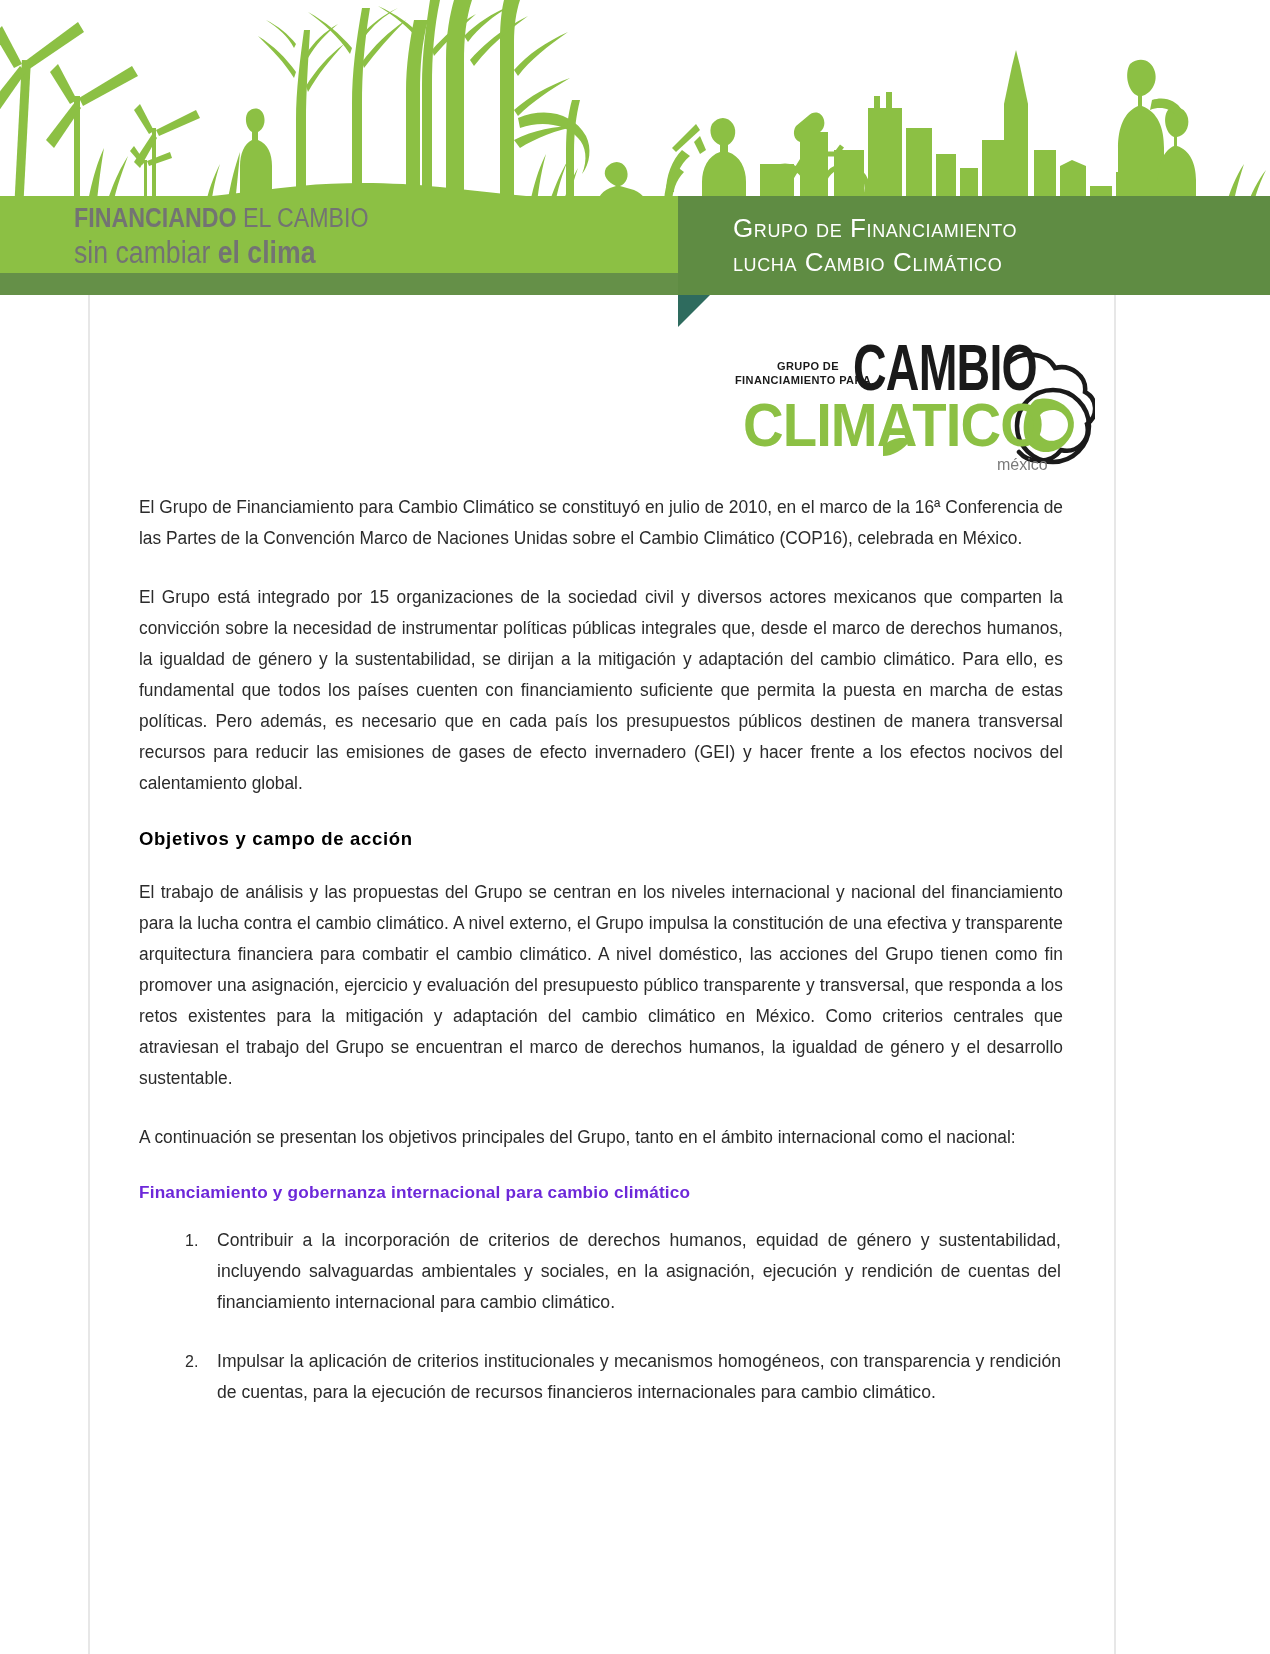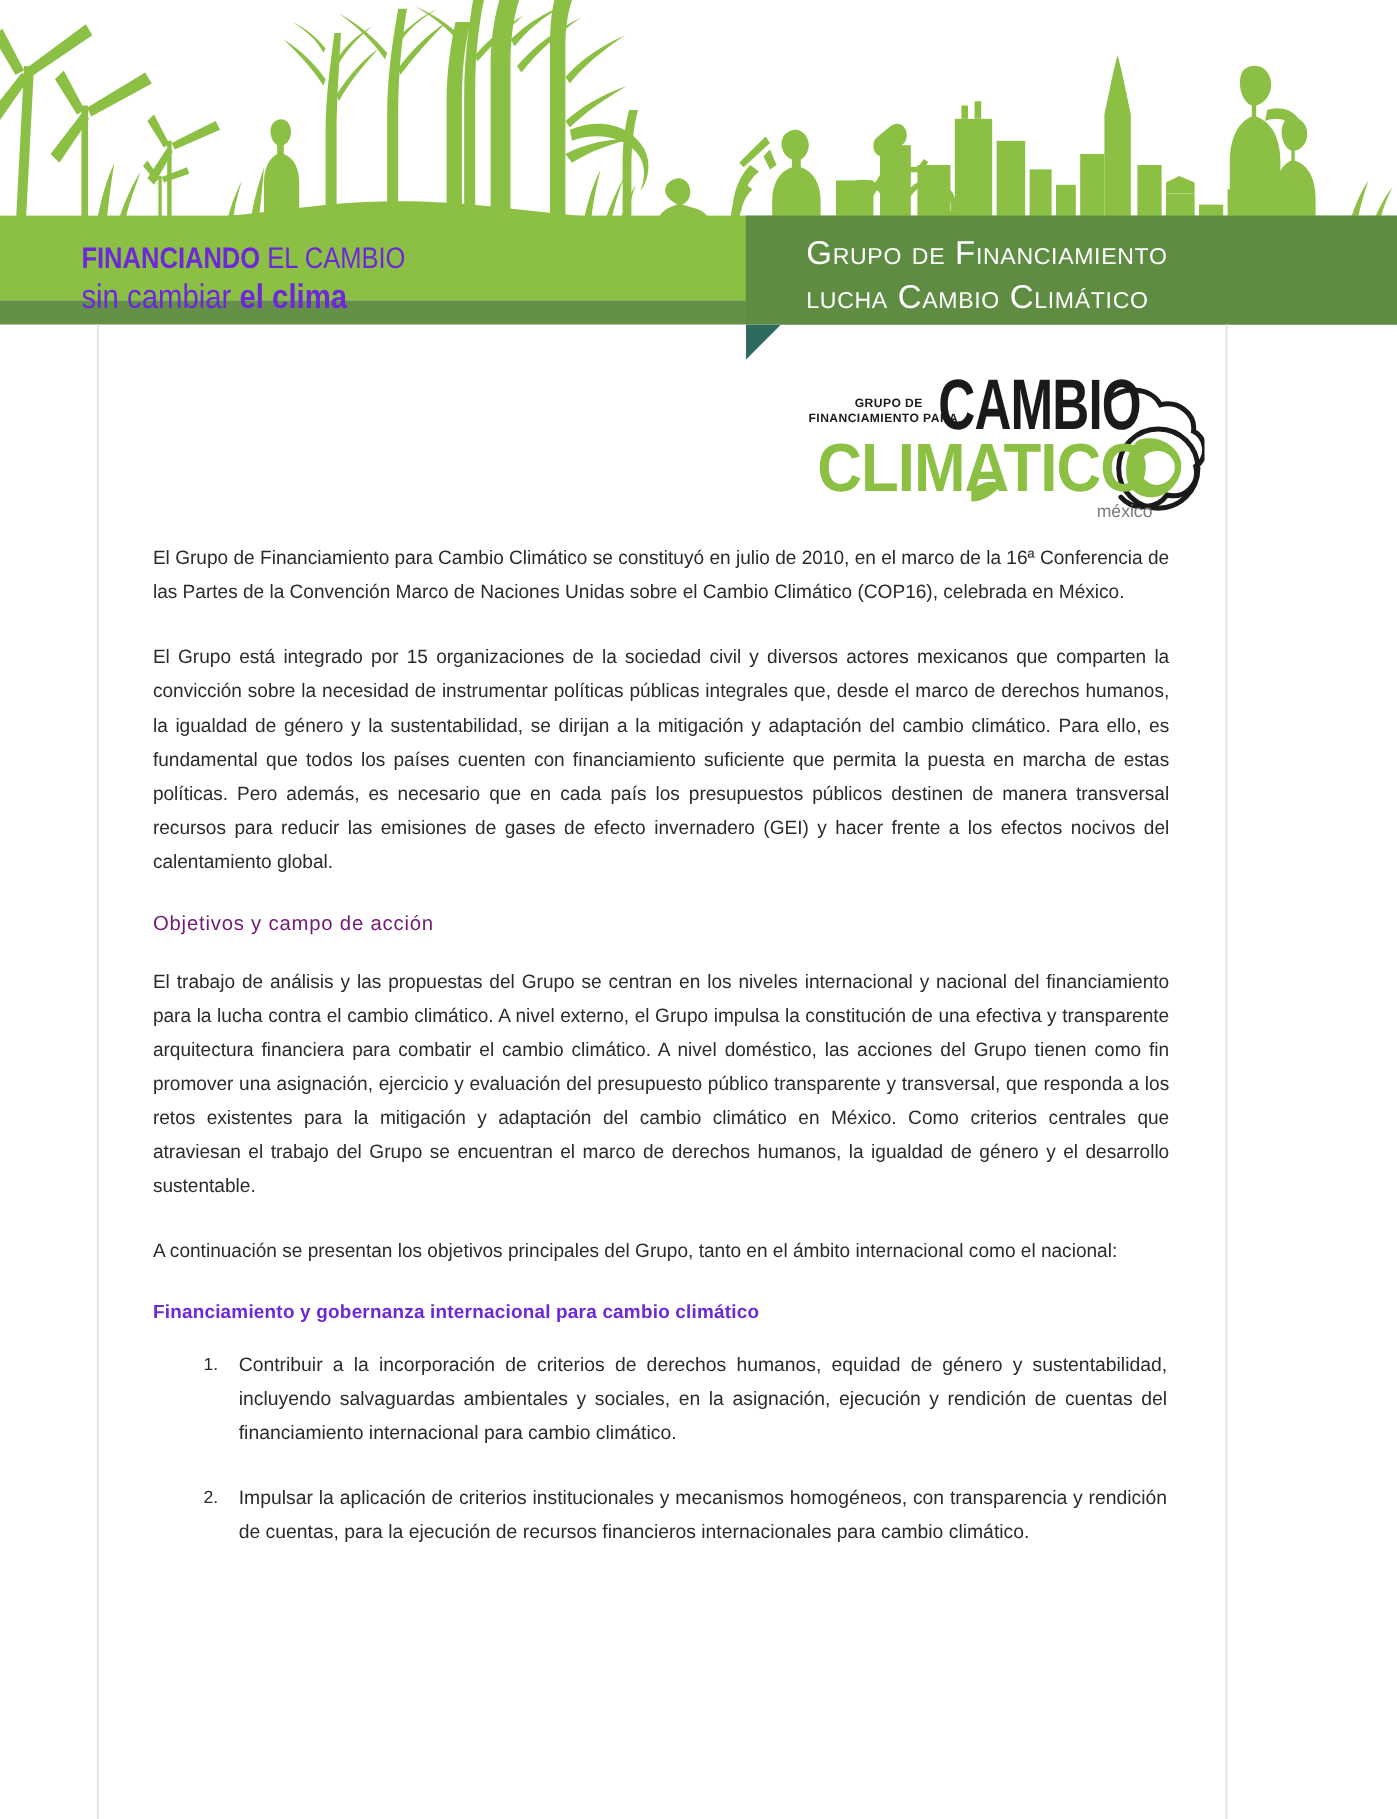--- a/index.html
+++ b/index.html
@@ -21,22 +21,22 @@
   .green-band{
     position:absolute;left:0;top:196px;width:1270px;height:77px;
     background:#8cc044;
   }
   .green-band-shadow{
     position:absolute;left:0;top:273px;width:1270px;height:22px;
     background:#659048;
   }
 
   .tagline{
-    position:absolute;left:74px;top:222px;
-    color:#6d28d9;
+    position:absolute;left:74px;top:205px;
+    color:#737373;
     line-height:1.0;
     letter-spacing:0px;
   }
   .tagline .l1{
     font-size:27px;
     font-family:"Liberation Sans","DejaVu Sans",sans-serif;
     font-stretch:condensed;
     white-space:nowrap;
     transform:scaleX(0.86);
     transform-origin:left center;
@@ -53,21 +53,21 @@
   .tagline .l2 span{font-weight:normal;}
   .tagline .l2 b{font-weight:bold;}
 
   .darkband{
     position:absolute;left:678px;top:196px;width:592px;height:99px;
     background:#5f8c43;
   }
   .darkband-title{
     position:absolute;left:733px;top:211px;
     color:#ffffff;
-    font-size:30px;
+    font-size:26px;
     line-height:1.32;
     font-variant:small-caps;
     letter-spacing:0.6px;
   }
   .darkband-title div{white-space:nowrap;}
 
   .corner-tri{
     position:absolute;left:678px;top:295px;width:32px;height:32px;
     overflow:hidden;
   }
@@ -94,22 +94,22 @@
     font-size:17.6px;
     line-height:31px;
     text-align:justify;
     color:#2b2b2b;
     margin:0 0 28px 0;
     transform:scaleX(0.985);
     transform-origin:left top;
   }
   h2.heading{
     font-size:18.5px;
-    font-weight:normal;
-    color:#701a75;
+    font-weight:bold;
+    color:#000000;
     margin:0 0 26px 0;
     letter-spacing:0.7px;
     line-height:1.3;
   }
   h3.subheading{
     font-size:17.2px;
     font-weight:bold;
     color:#6d28d9;
     margin:0 0 22px 0;
     letter-spacing:0.2px;

